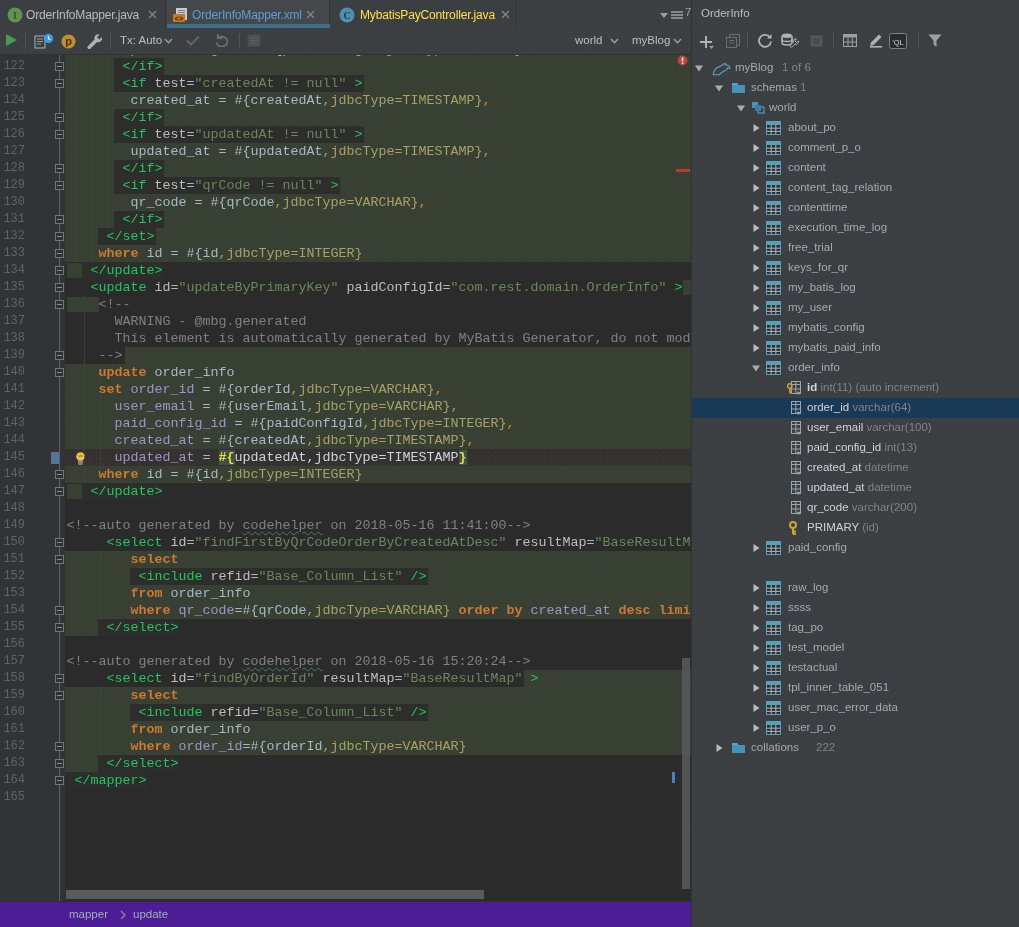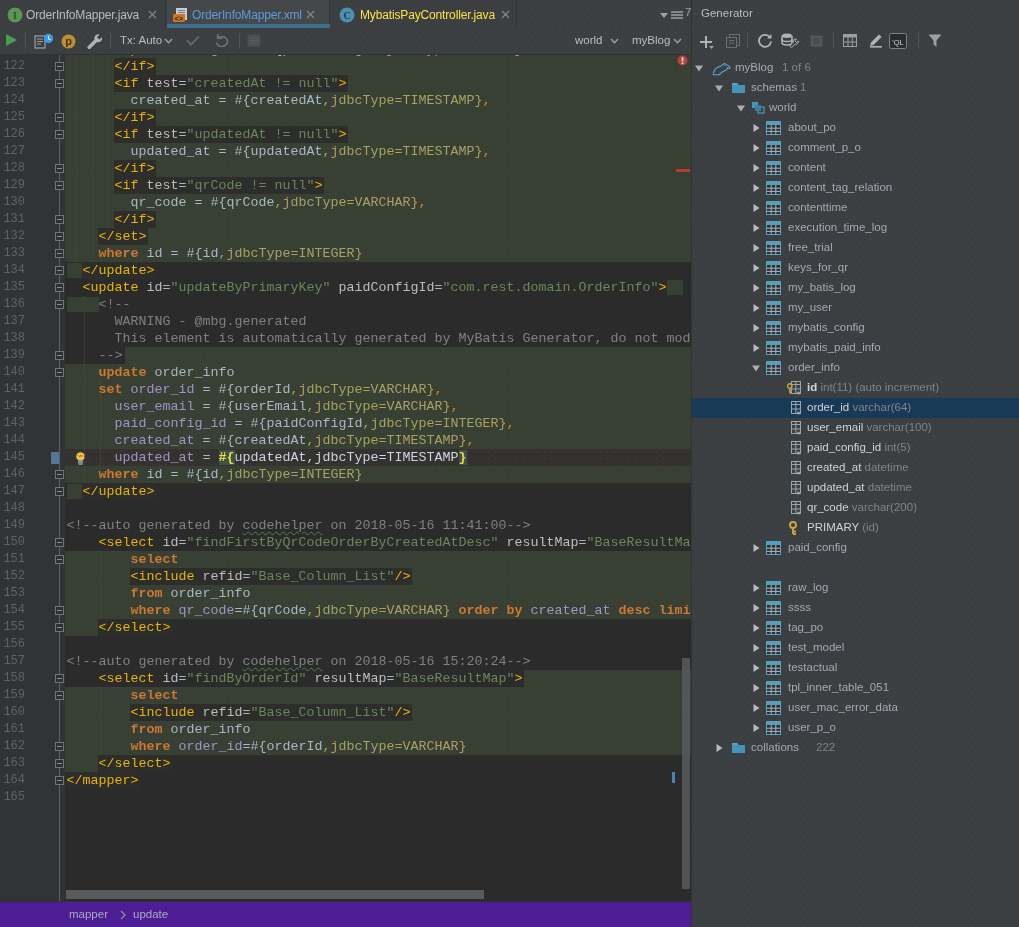--- a/index.html
+++ b/index.html
@@ -28,21 +28,21 @@
     radial-gradient(circle, rgba(70,70,112,.3) 0.6px, transparent 1px);
   background-size: 9px 7px, 13px 9px, 7px 9px;
   background-position: 0 0, 4px 3px, 2px 5px; }
 .c { background-color:#333230;
   background-image: radial-gradient(circle, rgba(100,52,48,.42) 0.6px, transparent 1px),
     radial-gradient(circle, rgba(62,110,58,.25) 0.6px, transparent 1px);
   background-size: 7px 6px, 13px 9px; background-position: 0 0, 4px 3px; }
 .glead { position:absolute; left:0; height:17px; z-index:1; }
 .ig { position:absolute; width:0; border-left:1px dotted #484c41; z-index:1; }
 i { font-style:normal; }
-.tg { color:#eab308; } .at { color:#bdbdbd; } .st { color:#6a8759; }
+.tg { color:#22c55e;padding-left:8px; } .at { color:#bdbdbd; } .st { color:#6a8759; }
 .kw { color:#cc7832; font-weight:bold; } .tx { color:#a9b7c6; }
 .lv { color:#a491c9; } .kh { color:#a8a163; } .cm { color:#808080; }
 .hlb { color:#e8df36; font-weight:bold; background:#40504a; }
 .hlw { color:#ccd5dc; }
 .tb { background:#2d2d2b; box-shadow:0 0 0 1px #2d2d2b; position:relative; }
 .gb { background-color:#374033; }
 .sq { text-decoration:underline; text-decoration-style:wavy; text-decoration-color:#4e8052; text-decoration-thickness:1px; text-underline-offset:2px; }
 #vscroll { position:absolute; left:682px; top:603px; width:8px; height:231px; background:#585b5d; opacity:.85; }
 #hscroll { position:absolute; left:66px; top:835px; width:418px; height:9px; background:#595c5e; }
 #crumbs { position:absolute; left:0; top:901px; width:691px; height:26px; background:#3a3d3f; border-top:1px solid #2e3031; }
@@ -299,21 +299,21 @@
   <div id="hscroll" class="dots" style="background-color:#595c5e"></div>
 </div>
 <div id="crumbs" class="dots" style="background-color:#4c1d95">
   <span class="ui" style="position:absolute;left:69px;top:6px;color:#a5aeb8">mapper</span>
   <svg style="position:absolute;left:120px;top:8px" width="6" height="10" viewBox="0 0 6 10">
       <path d="M1 1 L5 5 L1 9" stroke="#8a8d8f" stroke-width="1.3" fill="none"></path>
     </svg>
   <span class="ui" style="position:absolute;left:133px;top:6px;color:#a5aeb8">update</span>
 </div>
 <div id="dbpanel" class="dots">
-  <span class="ui" style="position:absolute;left:9px;top:7px;color:#bbbdbf">Generator</span>
+  <span class="ui" style="position:absolute;left:9px;top:7px;color:#bbbdbf">OrderInfo</span>
   <div style="position:absolute;left:0;top:0;width:100%;height:927px">
       <div class="tr" style="top:58px;">
         <svg class="ar" style="left:2px" width="10" height="10" viewBox="0 0 10 10">
           <path d="M1 2.5 L9 2.5 L5 8.5 Z" fill="#a9adb0"></path>
         </svg>
         <svg class="ic" style="left:20px;top:4px" width="19" height="14" viewBox="0 0 19 14">
           <path d="M1.2 12.8 C1.8 8.2 4 5.2 7.6 4.6 C9.2 4.3 10.2 3 11.2 2.2 C12.2 1.4 13.2 1.5 14 2.3 C14.7 3 15.9 3.4 16.9 4.1 C17.8 4.8 18.1 5.7 17.8 6.4 C16.8 6.1 16 6.3 15.1 5.9 C15.6 6.9 15 7.7 13.6 8.3 C10.9 9.4 8.7 10.2 7.4 12.8 Z" fill="none" stroke="#5ca6cd" stroke-width="1.1" stroke-linejoin="round"></path>
           <circle cx="13.2" cy="3.6" r="0.6" fill="#5ca6cd"></circle>
         </svg>
         <span class="tt" style="left:43px">myBlog</span>
@@ -517,21 +517,21 @@
         <span class="ct2" style="left:115px">user_email <span class="gy2">varchar(100)</span></span>
       </div>
 <div class="tr" style="top:438px;">
         <svg class="ic" style="left:95px" width="14" height="14" viewBox="0 0 14 14">
           <g transform="translate(4,0)">
             <rect x="0.5" y="0.5" width="9" height="12" fill="none" stroke="#9aa5ad"></rect>
             <path d="M0.5 3.5 h9 M0.5 8 h9 M4.8 0.5 v12" stroke="#9aa5ad"></path>
           </g>
           <circle cx="11.5" cy="12" r="1.6" fill="#9aa5ad"></circle>
         </svg>
-        <span class="ct2" style="left:115px">paid_config_id <span class="gy2">int(5)</span></span>
+        <span class="ct2" style="left:115px">paid_config_id <span class="gy2">int(13)</span></span>
       </div>
 <div class="tr" style="top:458px;">
         <svg class="ic" style="left:95px" width="14" height="14" viewBox="0 0 14 14">
           <g transform="translate(4,0)">
             <rect x="0.5" y="0.5" width="9" height="12" fill="none" stroke="#9aa5ad"></rect>
             <path d="M0.5 3.5 h9 M0.5 8 h9 M4.8 0.5 v12" stroke="#9aa5ad"></path>
           </g>
           <circle cx="11.5" cy="12" r="1.6" fill="#9aa5ad"></circle>
         </svg>
         <span class="ct2" style="left:115px">created_at <span class="gy2">datetime</span></span>

